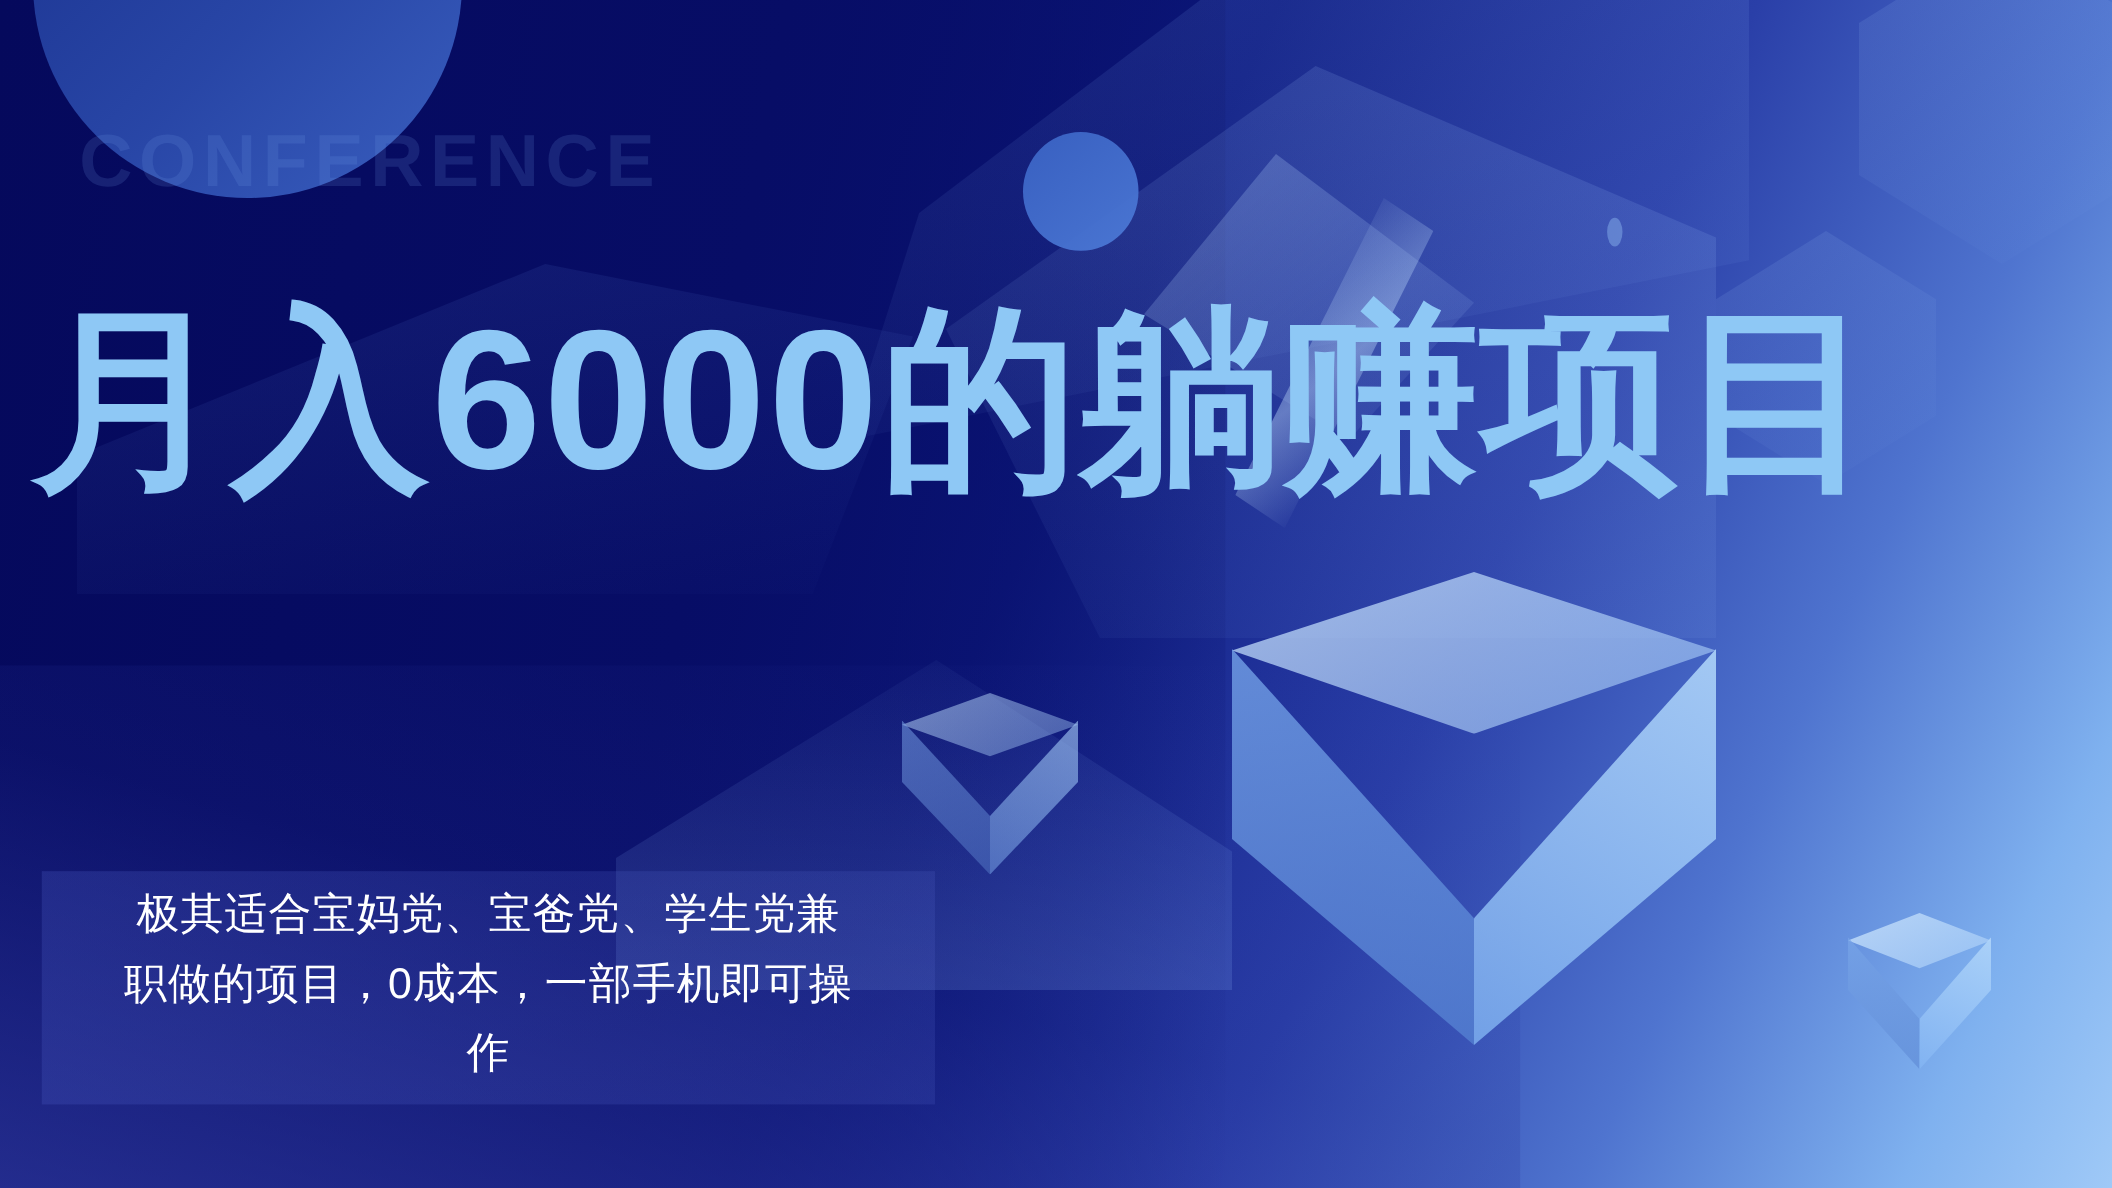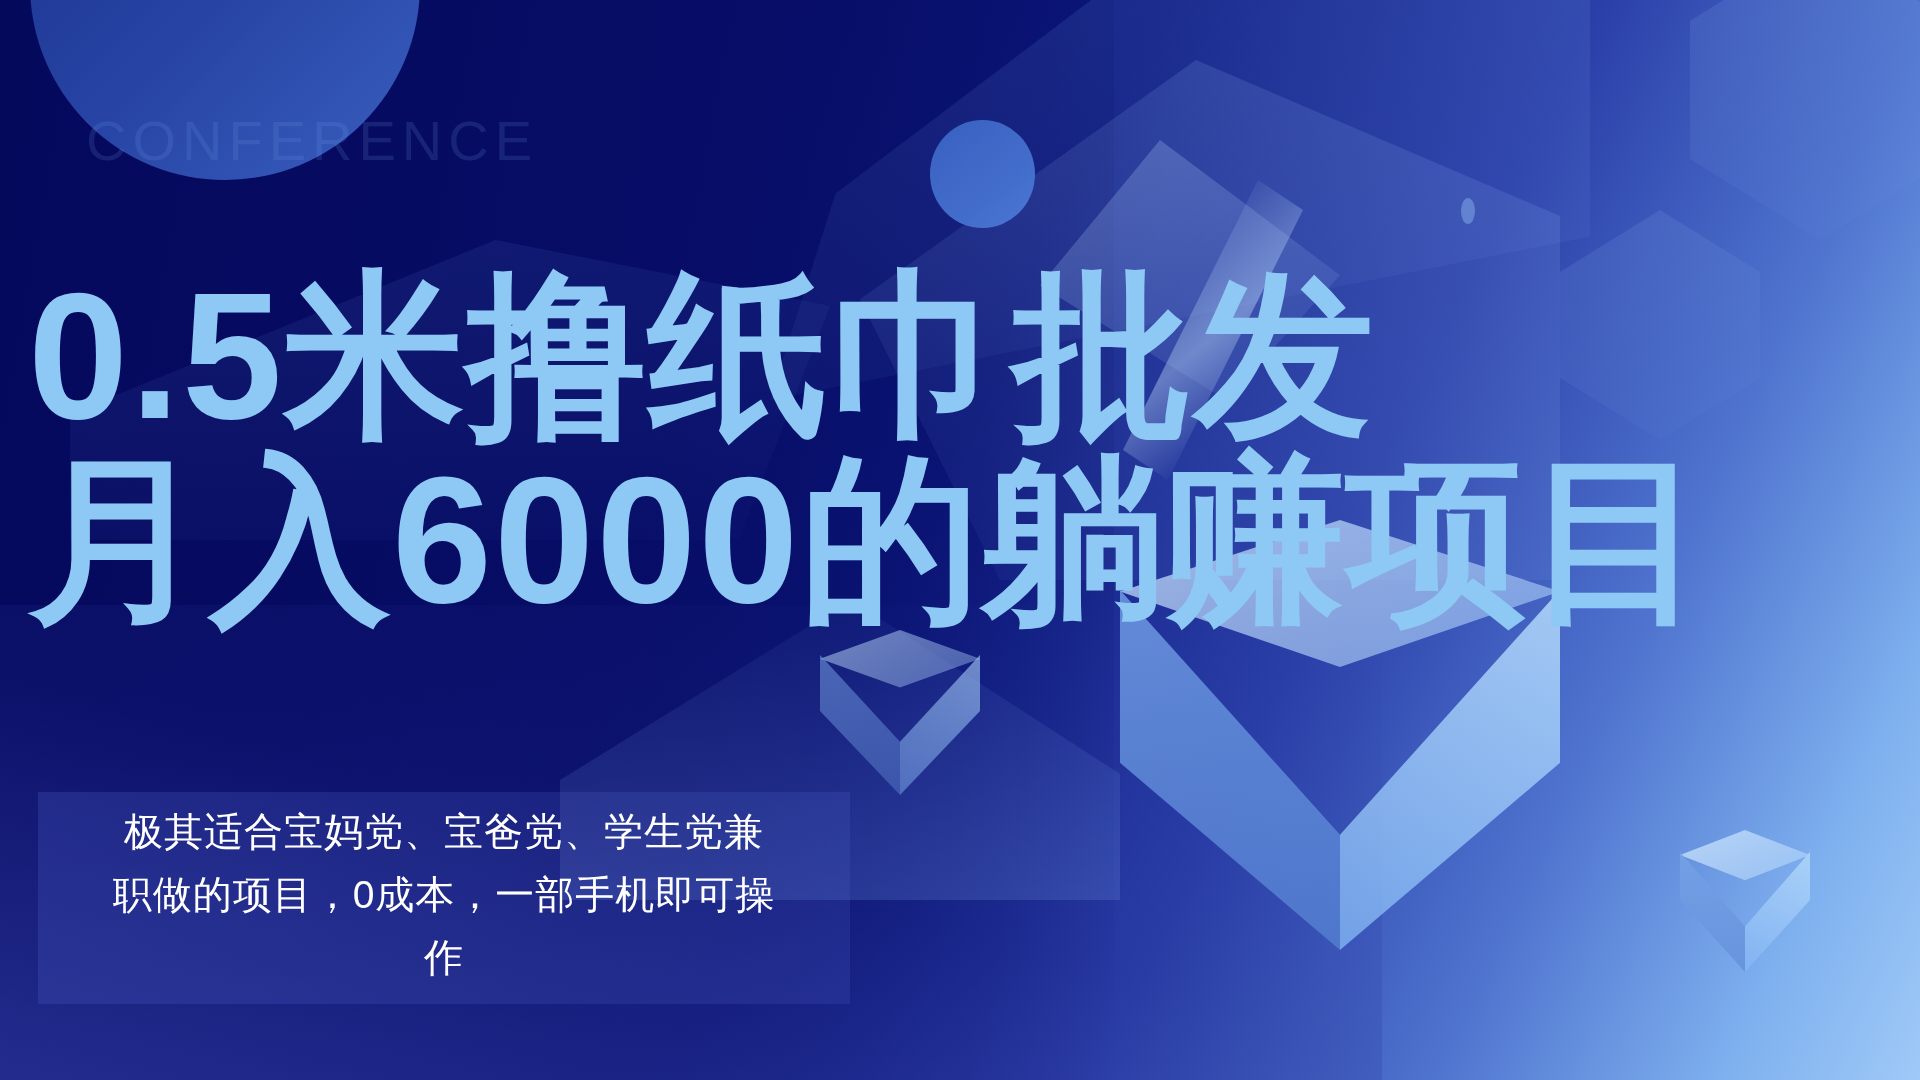--- a/index.html
+++ b/index.html
@@ -182,23 +182,23 @@
   .streak {
     left: 1108px; top: 180px;
     width: 250px; height: 300px;
     background: linear-gradient(140deg, rgba(190,220,252,0.0) 20%, rgba(190,220,252,0.42) 48%, rgba(190,220,252,0.0) 70%);
     clip-path: polygon(60% 0%, 78% 10%, 24% 100%, 6% 90%);
   }
 
   
   .watermark {
     position: absolute;
-    left: 86px; top: 113px;
-    font-size: 56px;
-    font-weight: 400;
+    left: 72px; top: 113px;
+    font-size: 67px;
+    font-weight: 700;
     letter-spacing: 6px;
     color: rgba(120,160,235,0.16);
     white-space: nowrap;
     line-height: 1;
   }
 
   
   .year {
     position: absolute;
     left: 92px; top: 152px;
@@ -278,21 +278,20 @@
   <div class="poly cube-main-right"></div>
 
   <div class="poly cube-t-top"></div>
   <div class="poly cube-t-left"></div>
   <div class="poly cube-t-right"></div>
 
   <div class="watermark">CONFERENCE</div>
 
 
   <div class="headline">
-    <span class="line1">0.5米撸纸巾批发</span>
     <span class="line2">月入6000的躺赚项目</span>
   </div>
 
   <div class="subtitle-panel">
     <div class="subtitle">极其适合宝妈党、宝爸党、学生党兼
 职做的项目，0成本，一部手机即可操
 作</div>
   </div>
 
 </div>

